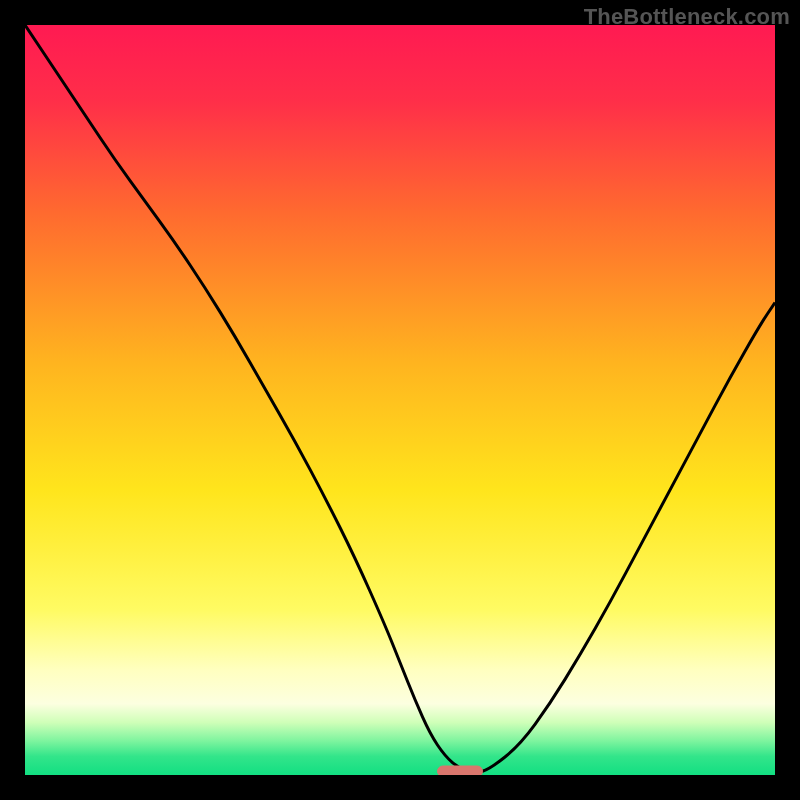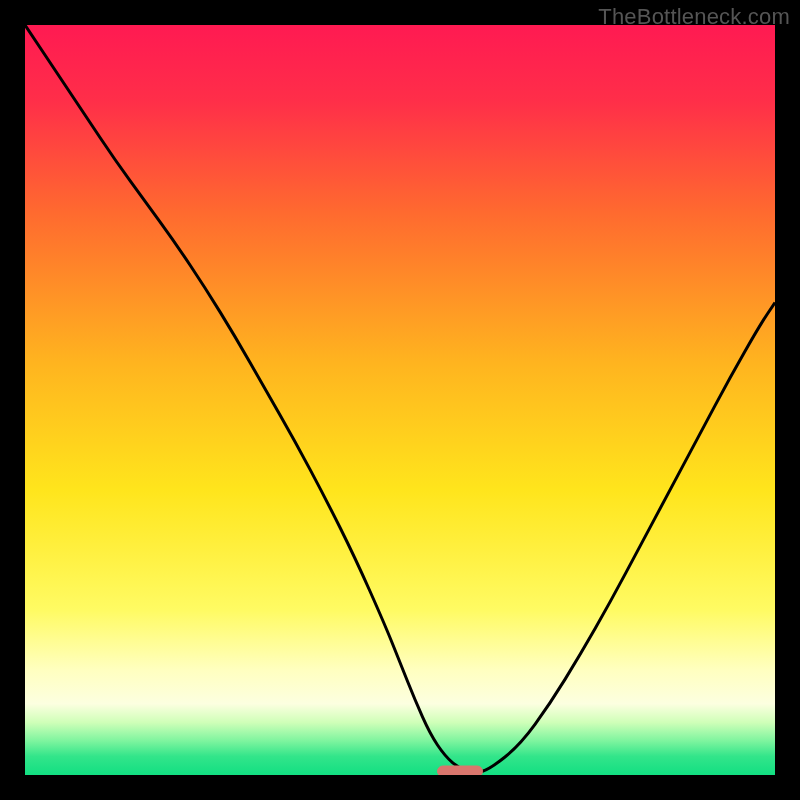--- a/index.html
+++ b/index.html
@@ -18,21 +18,21 @@
     width: 750px;
     height: 750px;
     background: #000;
   }
   .attribution {
     position: absolute;
     top: 4px;
     right: 10px;
     color: #555;
     font-size: 22px;
-    font-weight: 400;
+    font-weight: 700;
     letter-spacing: 0.2px;
     margin-left: 28px;
   }
   svg {
     display: block;
   }
 </style>
 </head>
 <body>
 

